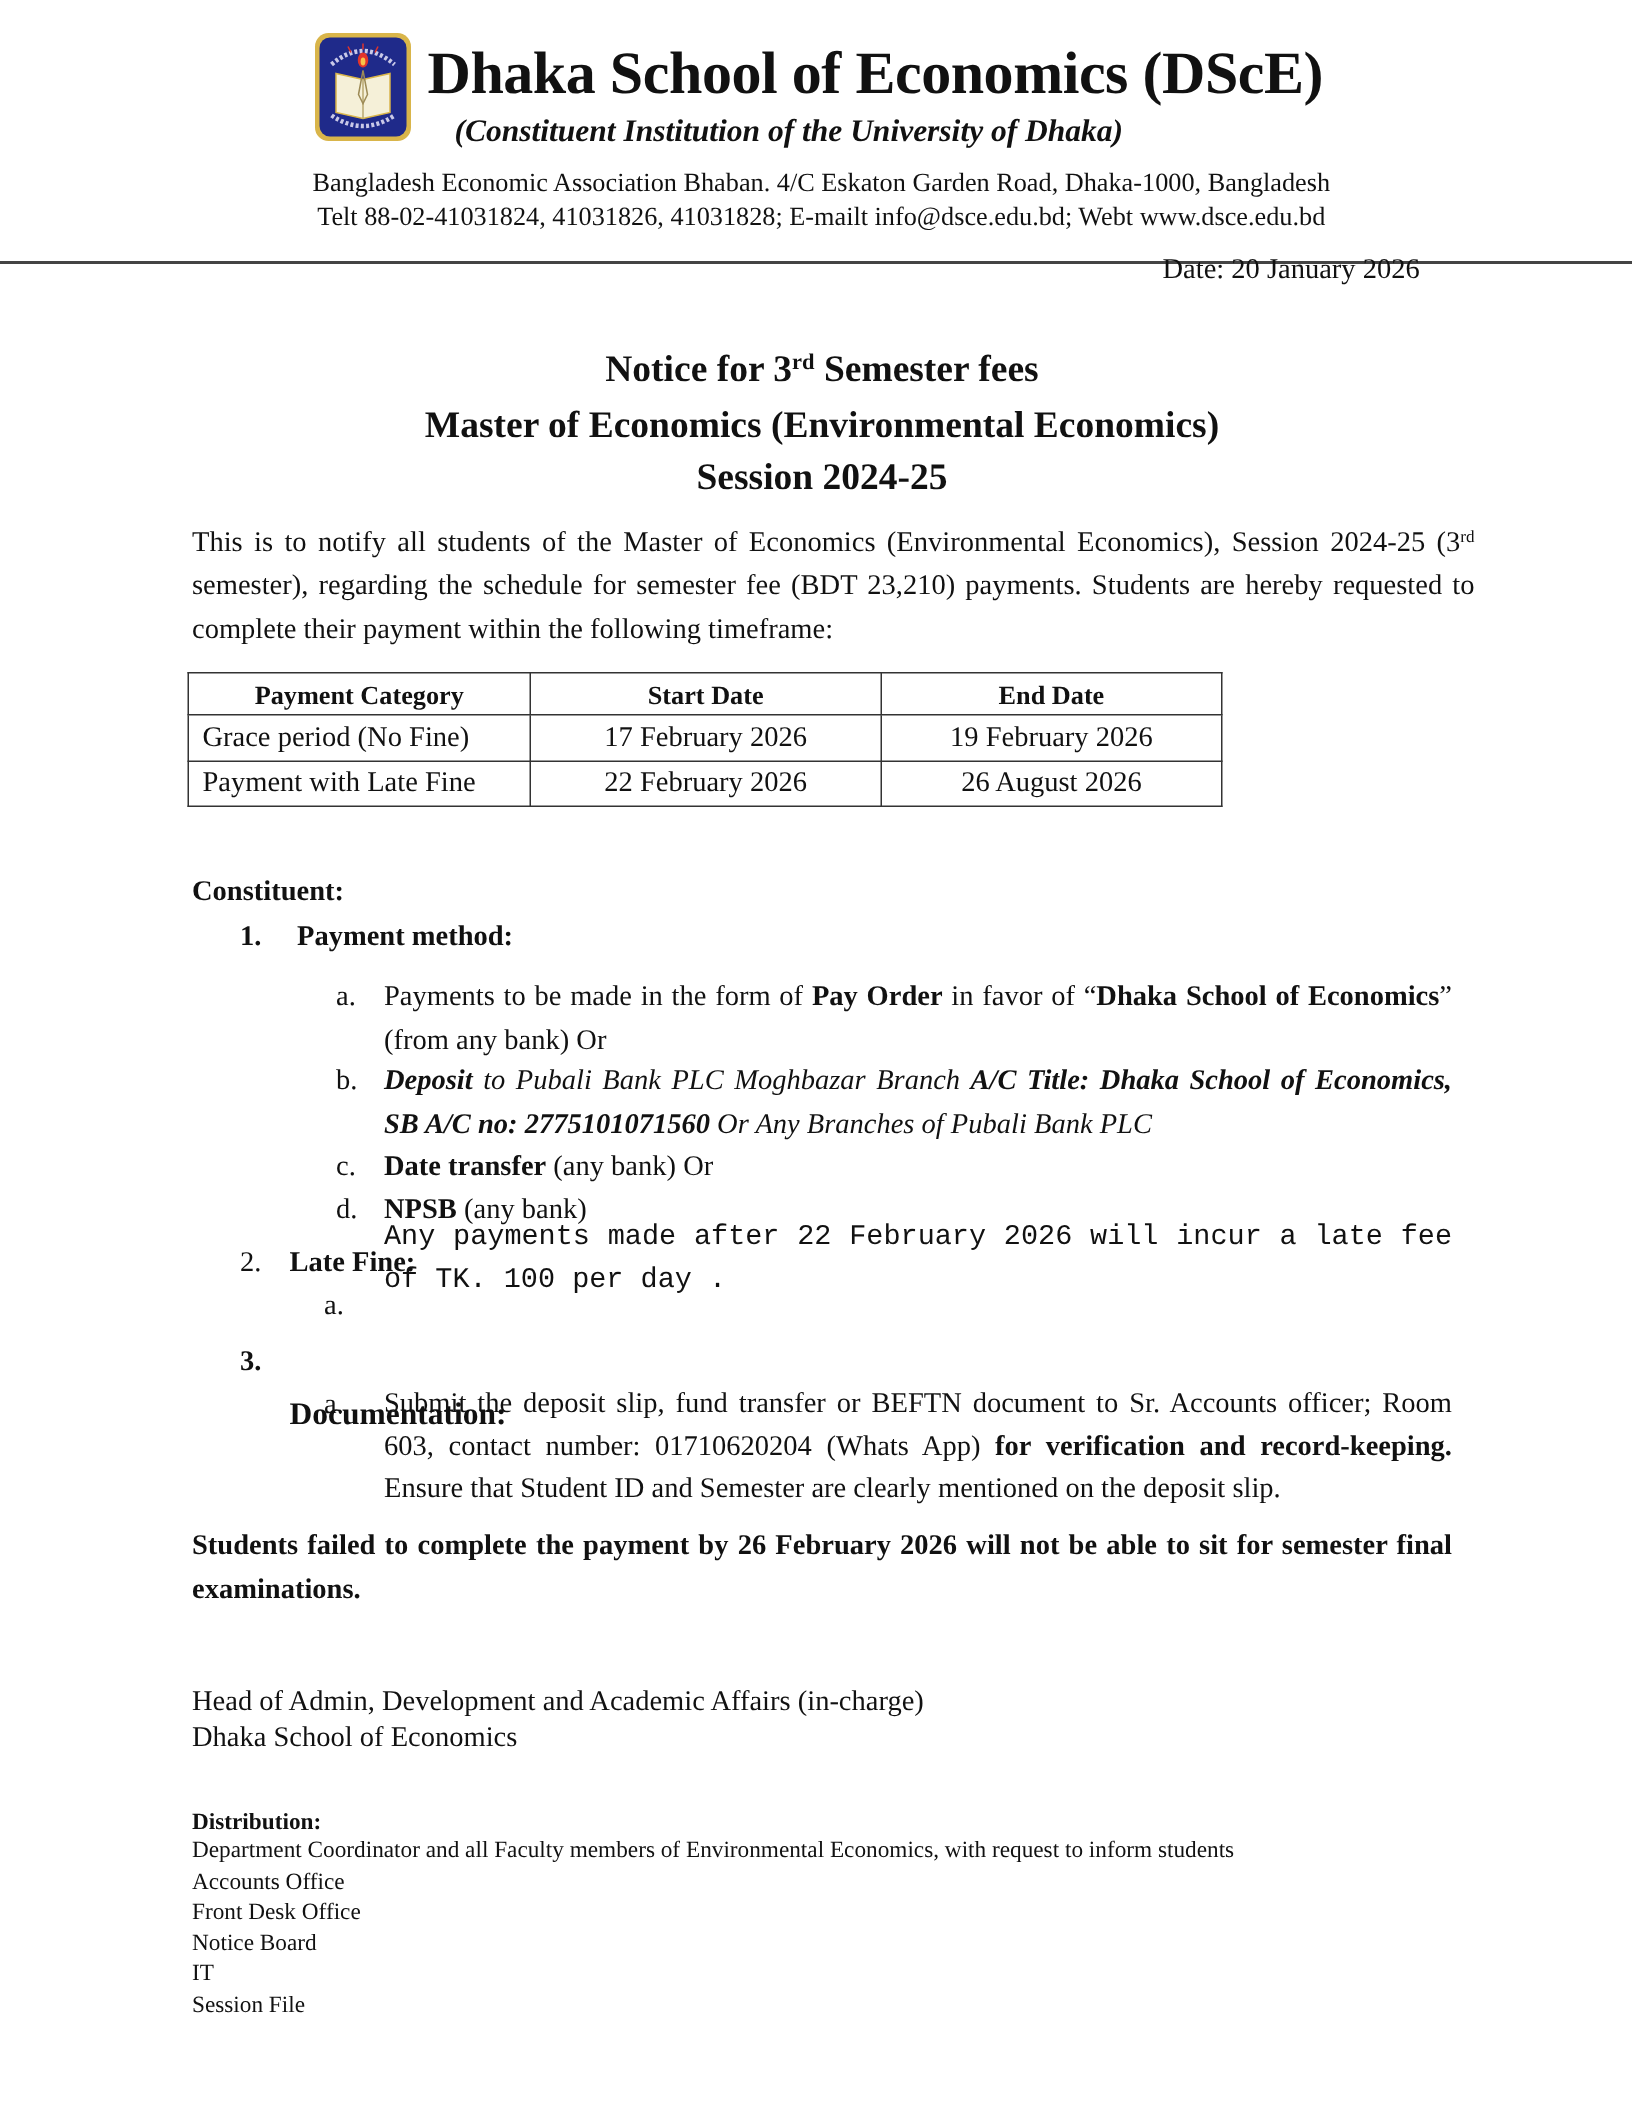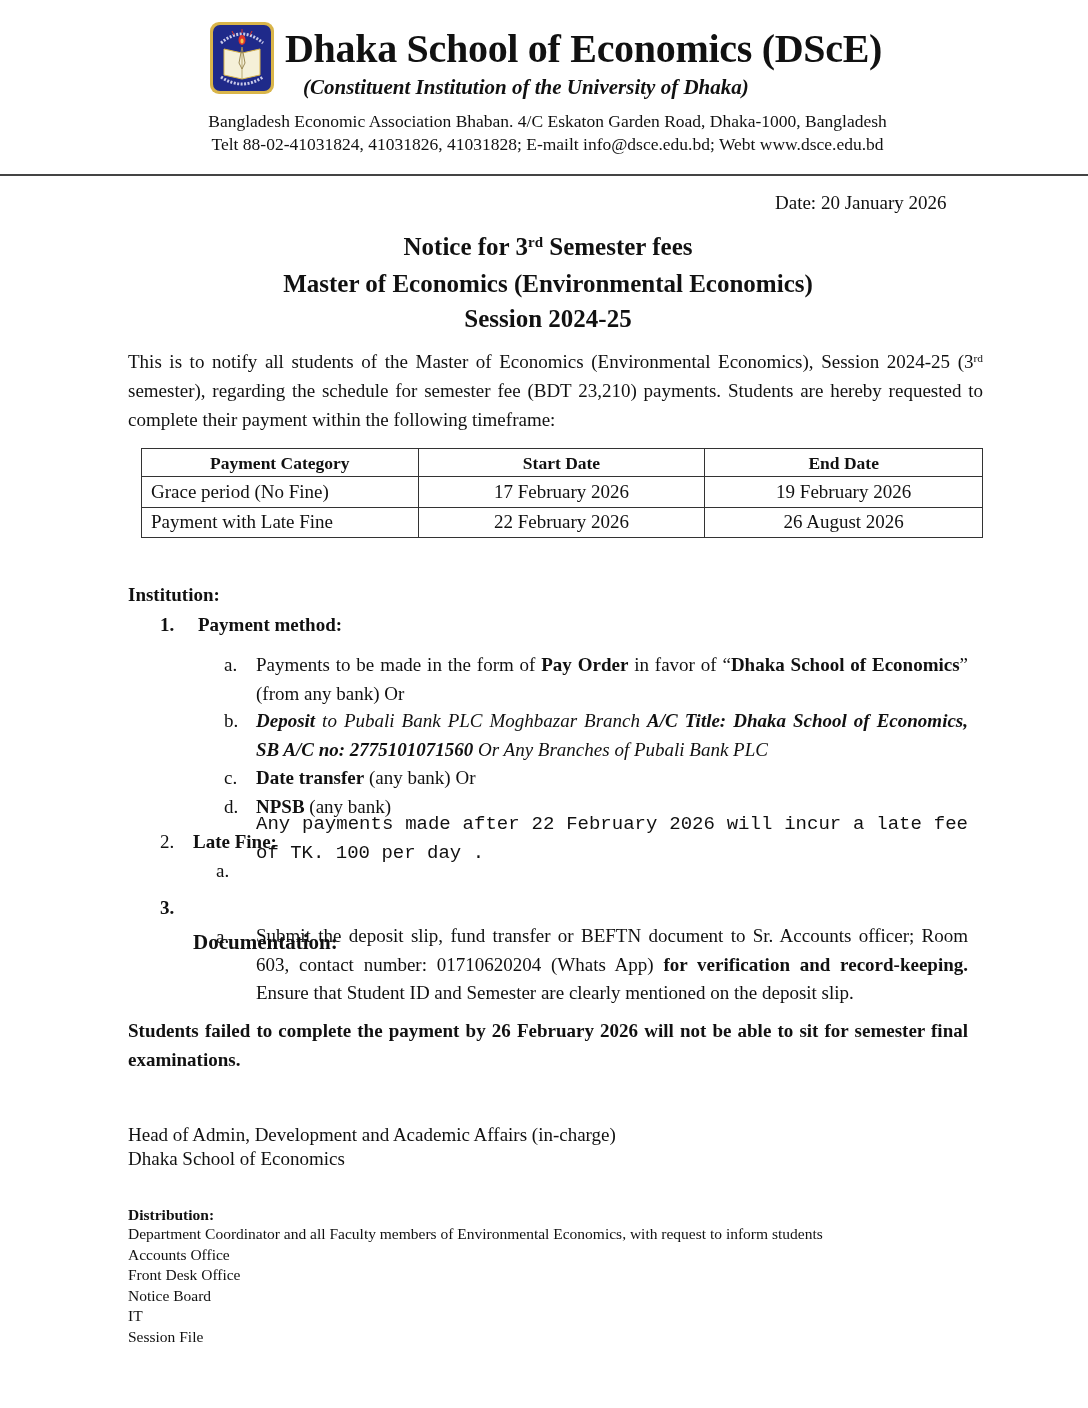--- a/index.html
+++ b/index.html
@@ -8,34 +8,34 @@
     .abs { position: absolute; white-space: nowrap; }
 
     
     #logo { left: 209px; top: 21px; width: 66px; height: 74px; }
     #inst-name { left: 285px; top: 26px; font-size: 40px; font-weight: bold; letter-spacing: -0.3px; line-height: 46px; }
     #inst-sub { left: 303px; top: 74px; font-size: 21px; font-weight: bold; font-style: italic; line-height: 26px; }
     #addr1 { left: 0; width: 1095px; text-align: center; top: 110px; font-size: 17.5px; line-height: 22px; }
     #addr2 { left: 0; width: 1095px; text-align: center; top: 133px; font-size: 17.5px; line-height: 22px; }
     #rule { left: 0; top: 174px; width: 1088px; height: 1.5px; background: #444; }
 
-    #date { left: 775px; top: 191px; font-size: 19px; line-height: 24px; }
+    #date { left: 775px; top: 168px; font-size: 19px; line-height: 24px; }
 
     
     .title { left: 0; width: 1096px; text-align: center; font-size: 25px; font-weight: bold; line-height: 30px; }
     #title1 { top: 232px; }
     #title2 { top: 269px; }
     #title3 { top: 304px; }
     sup { font-size: 0.6em; vertical-align: 0; position: relative; top: -0.55em; line-height: 0; }
 
     
     #intro { left: 128px; top: 347px; width: 855px; font-size: 19px; line-height: 29px; text-align: justify; white-space: normal; }
 
     
-    #fee-table { position: absolute; left: 141px; top: 448px; width: 842px; border-collapse: collapse; font-size: 19px; }
+    #fee-table { position: absolute; left: 125px; top: 448px; width: 690px; border-collapse: collapse; font-size: 19px; }
     #fee-table th, #fee-table td { border: 1px solid #333; line-height: 22px; }
     #fee-table th { height: 28px; font-weight: bold; font-size: 17.5px; text-align: center; }
     #fee-table td { height: 30.5px; }
     #fee-table td.cat { text-align: left; padding-left: 9px; }
     #fee-table td.dt { text-align: center; }
     .c1 { width: 277px; } .c2 { width: 287px; } .c3 { width: 278px; }
 
     
     .b { font-weight: bold; }
     #instr-head { left: 128px; top: 583px; font-size: 19px; font-weight: bold; line-height: 24px; }
@@ -121,21 +121,21 @@
       <td class="dt">19 February 2026</td>
     </tr>
     <tr>
       <td class="cat">Payment with Late Fine</td>
       <td class="dt">22 February 2026</td>
       <td class="dt">26 August 2026</td>
     </tr>
   </tbody>
 </table>
 
-<div id="instr-head" class="abs">Institution:</div>
+<div id="instr-head" class="abs">Constituent:</div>
 
 <div id="n1" class="abs num">1.</div>
 <div id="n1-label" class="abs">Payment method:</div>
 
 <div id="a1-mark" class="abs sub-mark">a.</div>
 <div id="a1-text" class="abs sub-text"><span>Payments to be made in the form of </span><span class="b">Pay Order</span><span> in favor of “</span><span class="b">Dhaka School of Economics</span><span>” (from any bank) Or</span></div>
 
 <div id="b1-mark" class="abs sub-mark">b.</div>
 <div id="b1-text" class="abs sub-text"><span class="b"> Deposit</span><span> to Pubali Bank PLC Moghbazar Branch </span><span class="b">A/C Title: Dhaka School of Economics, SB A/C no: 2775101071560</span><span>  Or Any Branches of Pubali Bank PLC</span></div>
 

